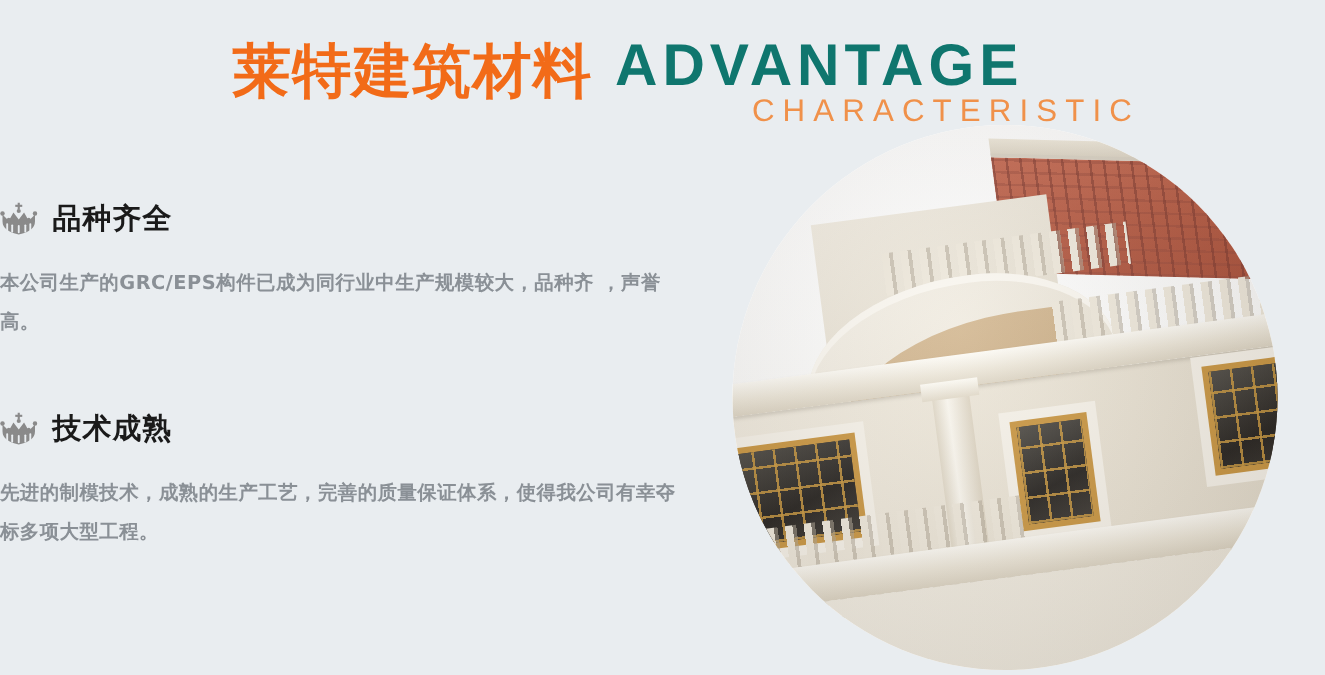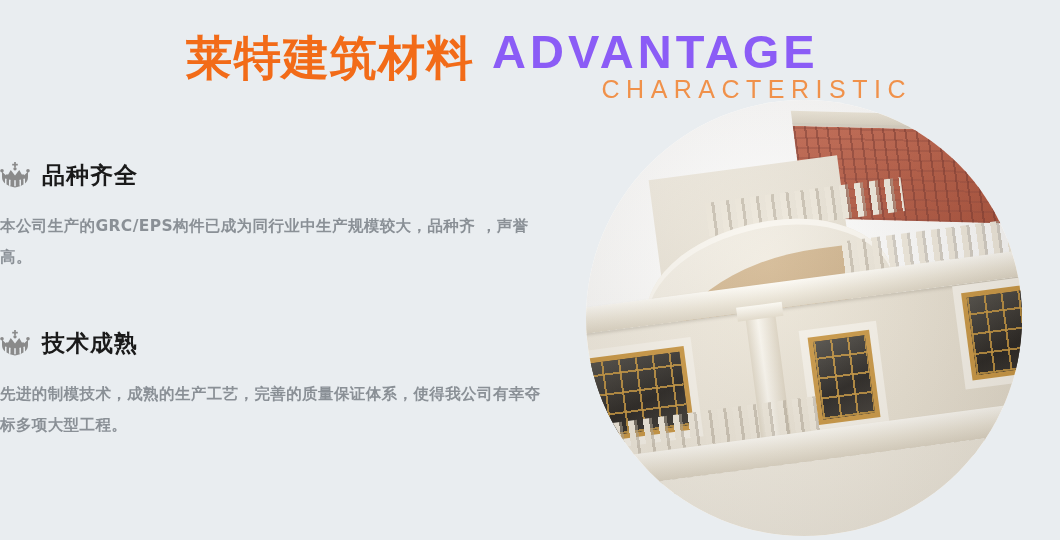--- a/index.html
+++ b/index.html
@@ -158,21 +158,21 @@
   #title-cn{
     font-size:47px; font-weight:bold; color:#F26B18;
     letter-spacing:1px; line-height:1;
     font-family:"DejaVu Sans", sans-serif;
     text-align:center;
   }
   #eyebrow{
     position:absolute; left:492px; top:28px; width:420px;
   }
   #adv-en{
-    font-size:47px; font-weight:bold; color:#8b5cf6;
+    font-size:47px; font-weight:bold; color:#0f766e;
     letter-spacing:4px; line-height:1;
     font-family:"Liberation Sans", sans-serif;
   }
   #char-en{
     margin-top:2px;
     font-size:25px; color:#F0914A; letter-spacing:6.5px;
     line-height:1; font-weight:400;
     font-family:"Liberation Sans", sans-serif;
     text-align:right;
   }

